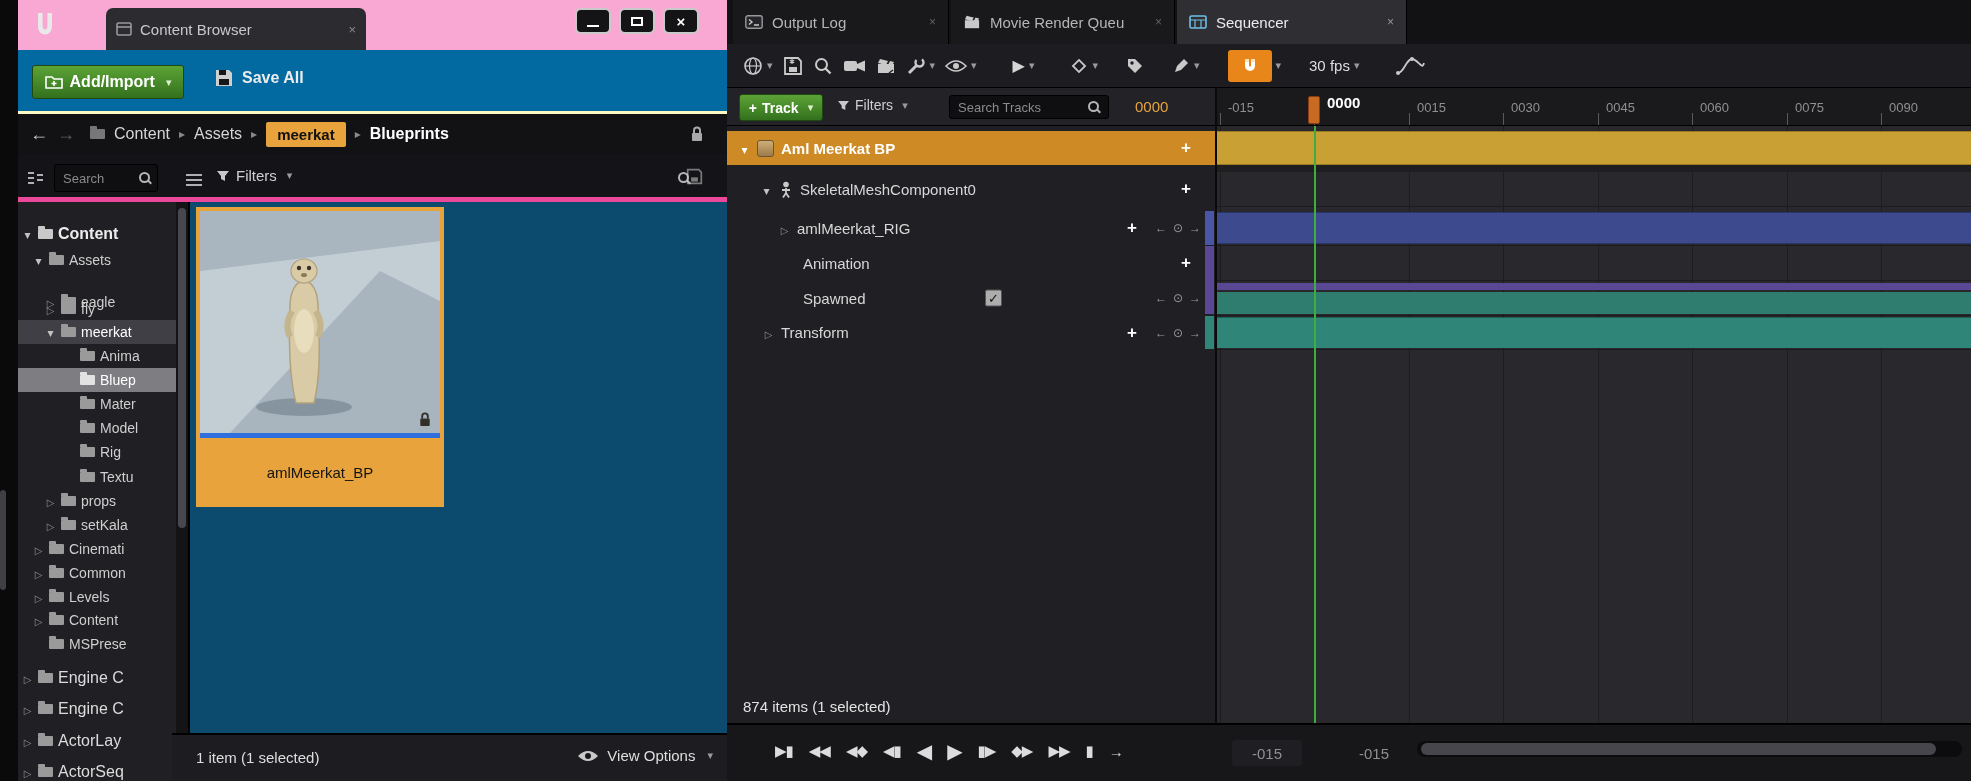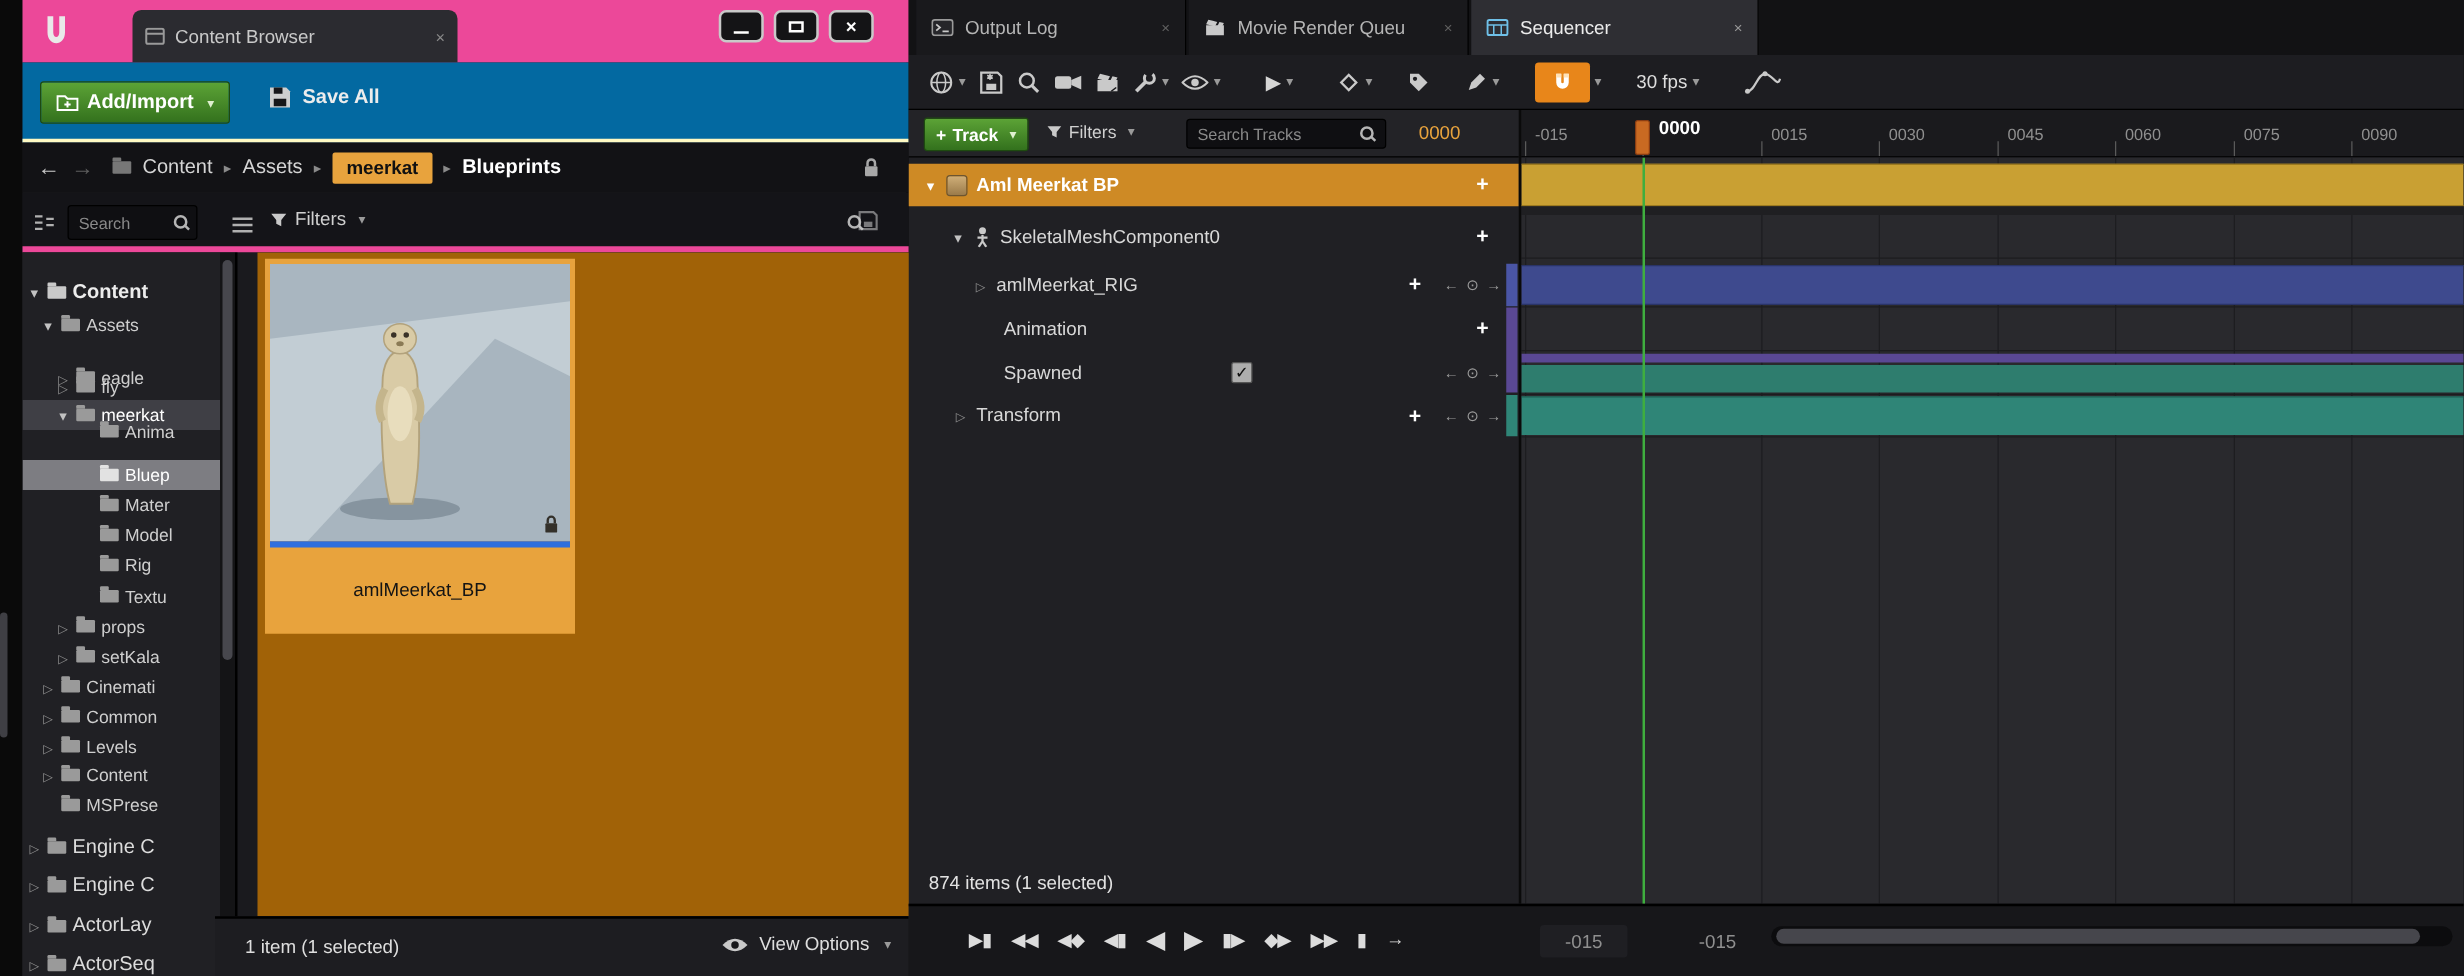--- a/index.html
+++ b/index.html
@@ -18,21 +18,21 @@
   .mag::after{content:"";position:absolute;left:9px;top:10px;width:5px;height:2px;background:#b5b5b5;transform:rotate(45deg)}
   .caret{color:#9a9a9a;font-size:11px;margin-left:4px}
   .tw{width:11px;flex:none;display:inline-block;text-align:center;font-style:normal}
   .exp::before{content:"▾";color:#c2c2c2;font-size:12px}
   .col::before{content:"▷";color:#8f8f8f;font-size:10px}
   .hline3{width:16px;height:12px;display:inline-block;border-top:2px solid #b0b0b0;border-bottom:2px solid #b0b0b0;position:relative}
   .hline3::before{content:"";position:absolute;left:0;top:3px;width:16px;height:2px;background:#b0b0b0}
 
   
   #cb{left:18px;top:0;width:709px;height:781px;background:#1a1a1e;border-right:2px solid #000}
-  #cb-titlebar{left:0;top:0;width:709px;height:50px;background:#ec4899}
+  #cb-titlebar{left:0;top:0;width:709px;height:50px;background:#f9a8d4}
   .tab-cb{left:88px;top:8px;width:260px;height:42px;background:#2b2b30;border-radius:7px 7px 0 0;display:flex;align-items:center;gap:8px;padding:0 10px;color:#c9c9c9;font-size:15px}
   .wbtn{width:36px;height:26px;border:2px solid #c9c9c9;border-radius:6px;background:#141416;color:#fff;display:flex;align-items:center;justify-content:center;font-size:15px;font-weight:bold}
   .minbar{width:12px;height:2px;background:#fff;margin-top:9px}
   .maxbox{width:12px;height:9px;border:2px solid #fff}
   #cb-toolbar{left:0;top:50px;width:709px;height:64px;background:#0369a1;border-bottom:3px solid #fef9c3}
   .btn-green{background:linear-gradient(#5ca336,#33711d);border:1px solid #1e4a10;border-radius:3px;color:#fff;font-weight:bold;font-size:16px;display:flex;align-items:center;gap:7px;justify-content:center}
   #cb-crumbs{left:0;top:114px;width:709px;height:40px;background:#121215;display:flex;align-items:center;gap:9px;padding:0 12px;font-size:16px;color:#d5d5d5}
   .crumb-sep{color:#8a8a8a;font-size:12px}
   .chip{background:#E8A33D;color:#111;font-weight:bold;font-size:15px;padding:4px 11px;border-radius:2px}
   #cb-filterbar{left:0;top:154px;width:709px;height:48px;background:#141418;border-bottom:5px solid #ec4899}
@@ -40,21 +40,21 @@
   .searchbox::placeholder{color:#8a8a8a}
   #cb-main{left:0;top:202px;width:709px;height:579px;background:#1a1a1e}
   #tree{left:0;top:0;width:158px;height:579px;background:#202024;overflow:hidden;position:absolute}
   .ti{left:0;width:158px;height:24px;display:flex;align-items:center;gap:5px;font-size:14px;color:#cfcfcf;white-space:nowrap;overflow:hidden;position:absolute}
   .t0{padding-left:4px}.t1{padding-left:15px}.t2{padding-left:27px}.t3{padding-left:46px}
   .thead{font-size:16px;color:#ececec;font-weight:bold}
   .te{font-size:16px;color:#dcdcdc;height:28px}
   .sd{background:#3f3f45;color:#fff}
   .sl{background:#7d7d82;color:#fff}
   #tree-scroll{left:158px;top:0;width:12px;height:579px;background:#141416;position:absolute}
-  #asset-area{left:188px;top:0;width:537px;height:531px;background:#a16207;position:absolute}
+  #asset-area{left:172px;top:0;width:537px;height:531px;background:#0c4a6e;position:absolute}
   .asset-card{left:6px;top:5px;width:248px;height:300px;background:#E8A33D;position:absolute}
   .thumb{left:4px;top:4px;width:240px;height:222px;position:absolute;overflow:hidden}
   .bluebar{left:4px;top:226px;width:240px;height:5px;background:#2f6fde;position:absolute}
   .asset-label{left:0;top:231px;width:248px;height:69px;display:flex;align-items:center;justify-content:center;color:#141414;font-size:15px;position:absolute}
   #cb-status{left:154px;top:733px;width:555px;height:48px;background:#1d1d21;border-top:2px solid #000;position:absolute}
 
   
   #seq{left:727px;top:0;width:1244px;height:781px;background:#202024}
   #seq-tabs{left:0;top:0;width:1244px;height:44px;background:#121214;position:absolute}
   .stab{position:absolute;top:0;height:44px;display:flex;align-items:center;gap:9px;padding:16px 12px;font-size:15px;color:#b5b5b5;background:#19191c;border-right:1px solid #000;white-space:nowrap;overflow:hidden}
@@ -189,21 +189,21 @@
       <div class="ti t2" style="top:95px">
           <i class="tw col"></i>
           <i class="folder"></i>
           <span>fly</span>
         </div>
       <div class="ti t2 sd" style="top:118px">
           <i class="tw exp"></i>
           <i class="folder"></i>
           <span>meerkat</span>
         </div>
-      <div class="ti t3" style="top:131px">
+      <div class="ti t3" style="top:142px">
           <i class="tw"></i>
           <i class="folder"></i>
           <span>Anima</span>
         </div>
       <div class="ti t3 sl" style="top:166px">
           <i class="tw"></i>
           <i class="folder" style="background:#e2e2e2"></i>
           <span>Bluep</span>
         </div>
       <div class="ti t3" style="top:190px">

